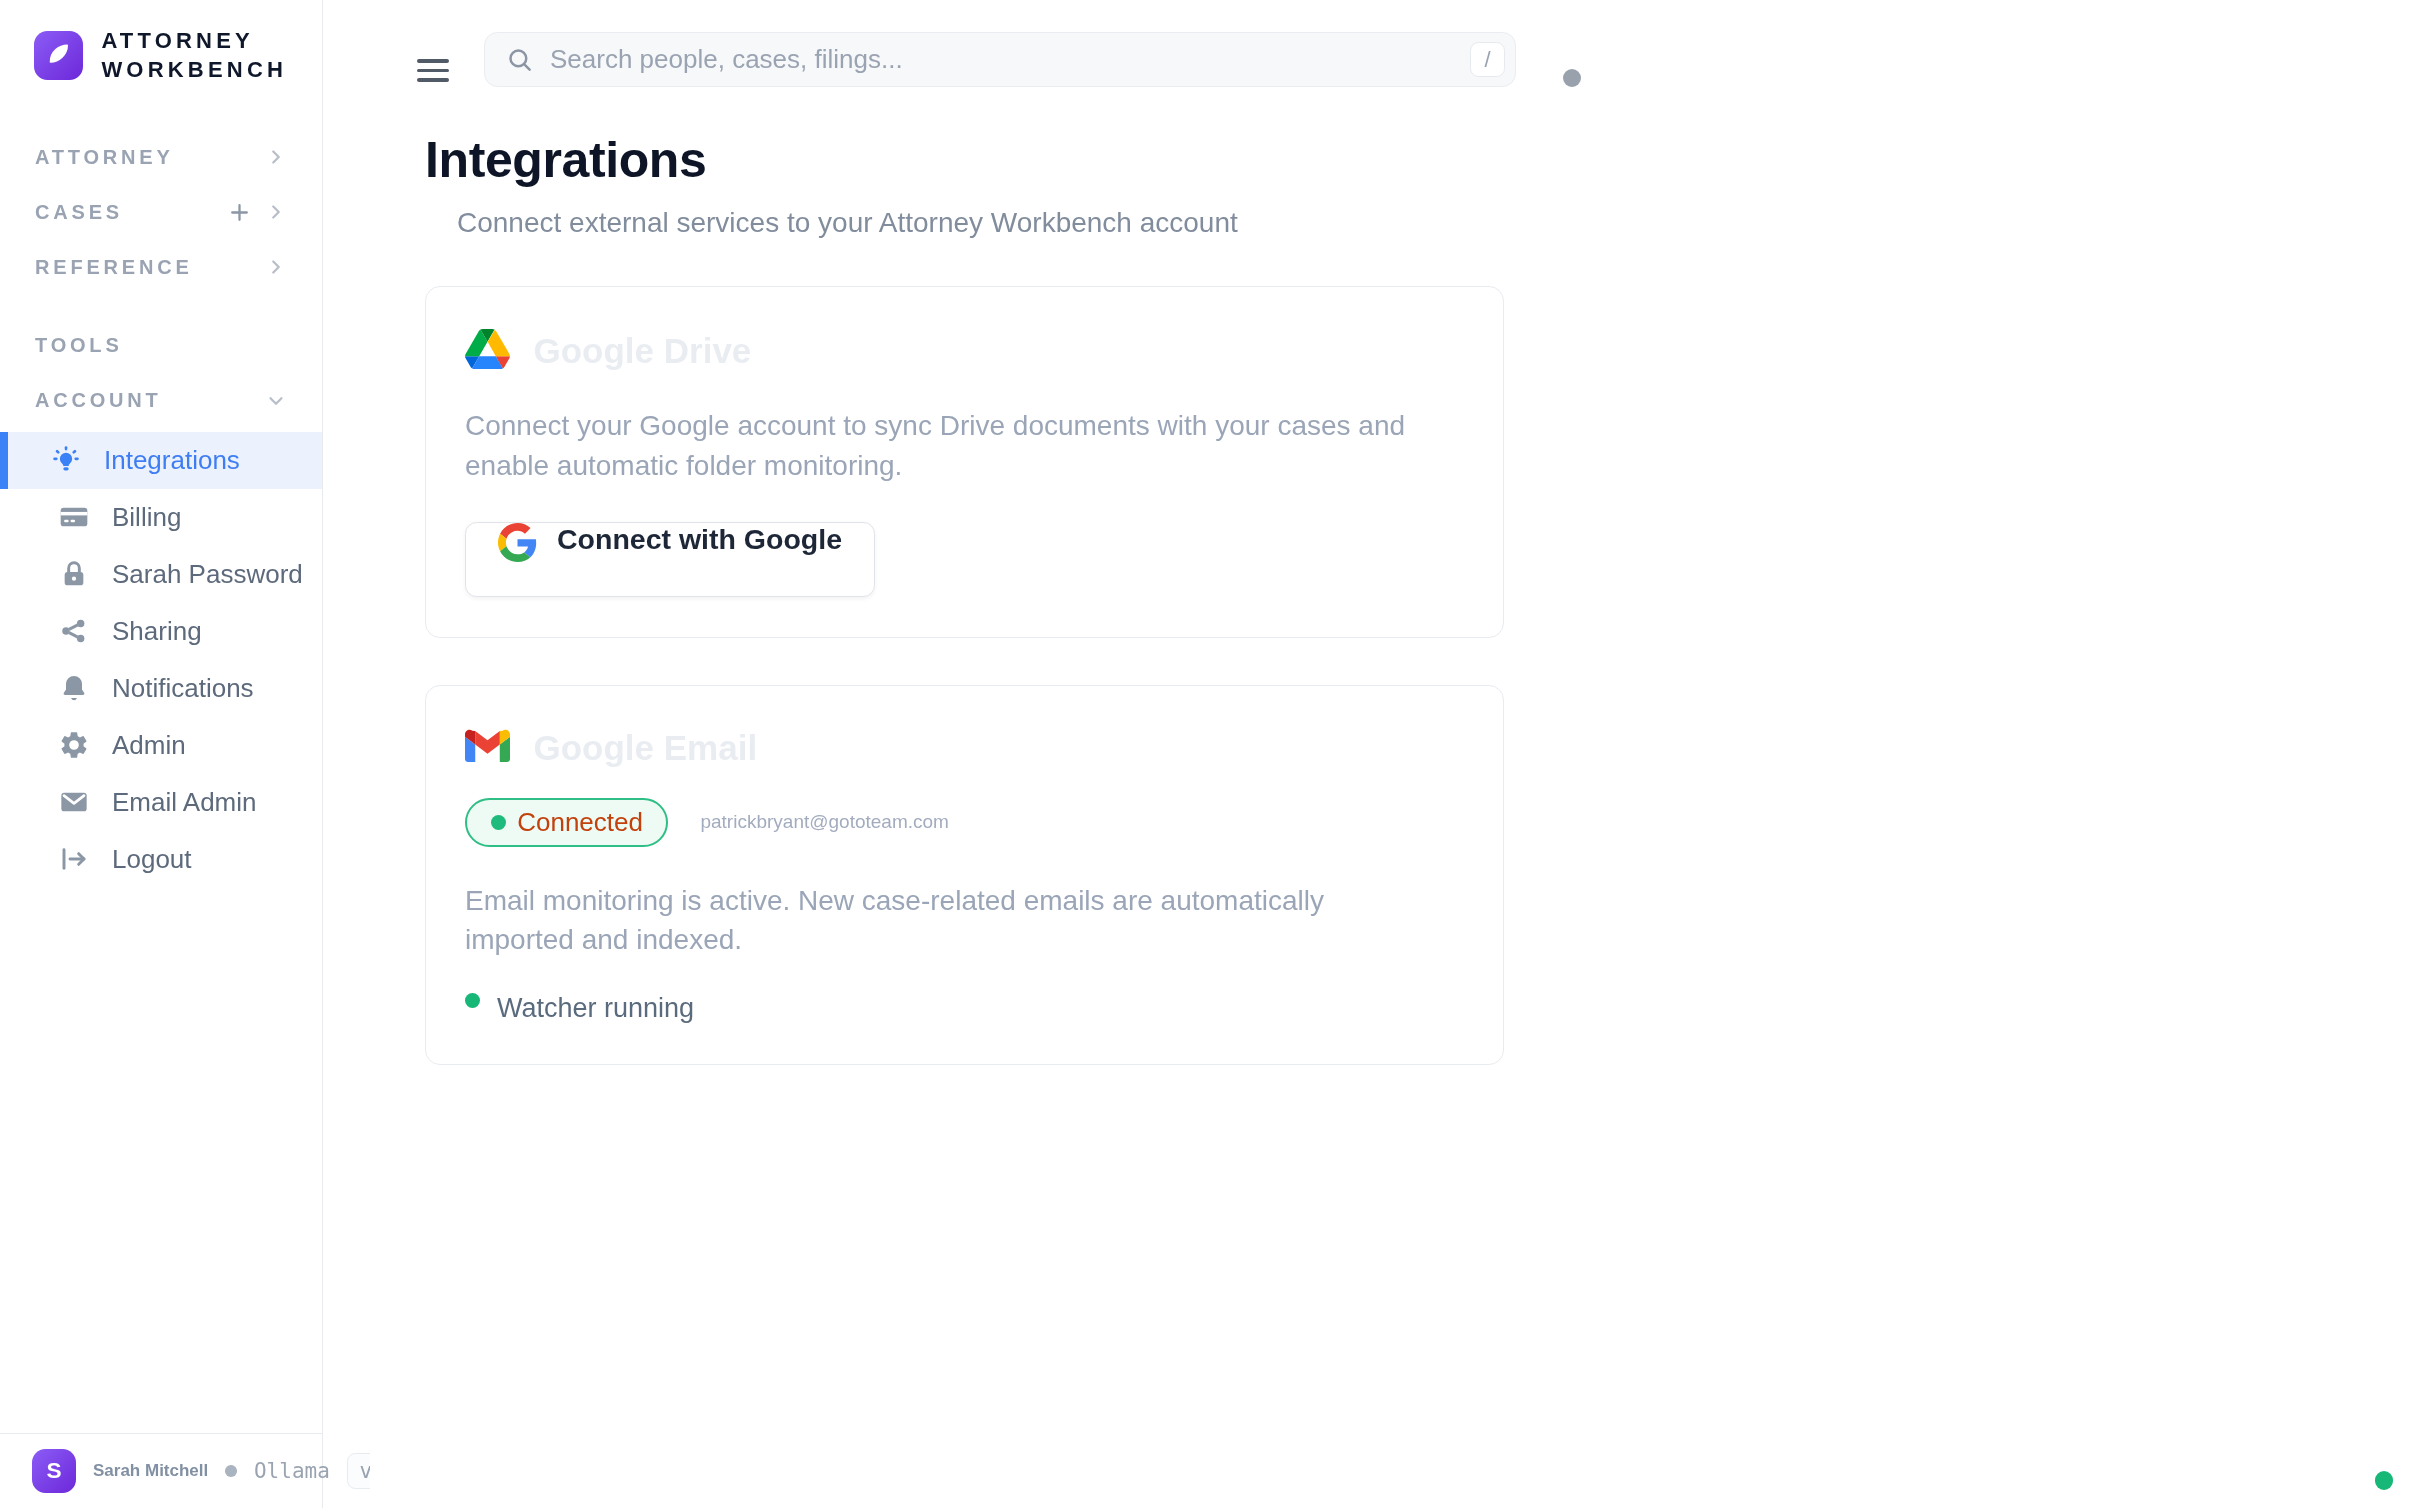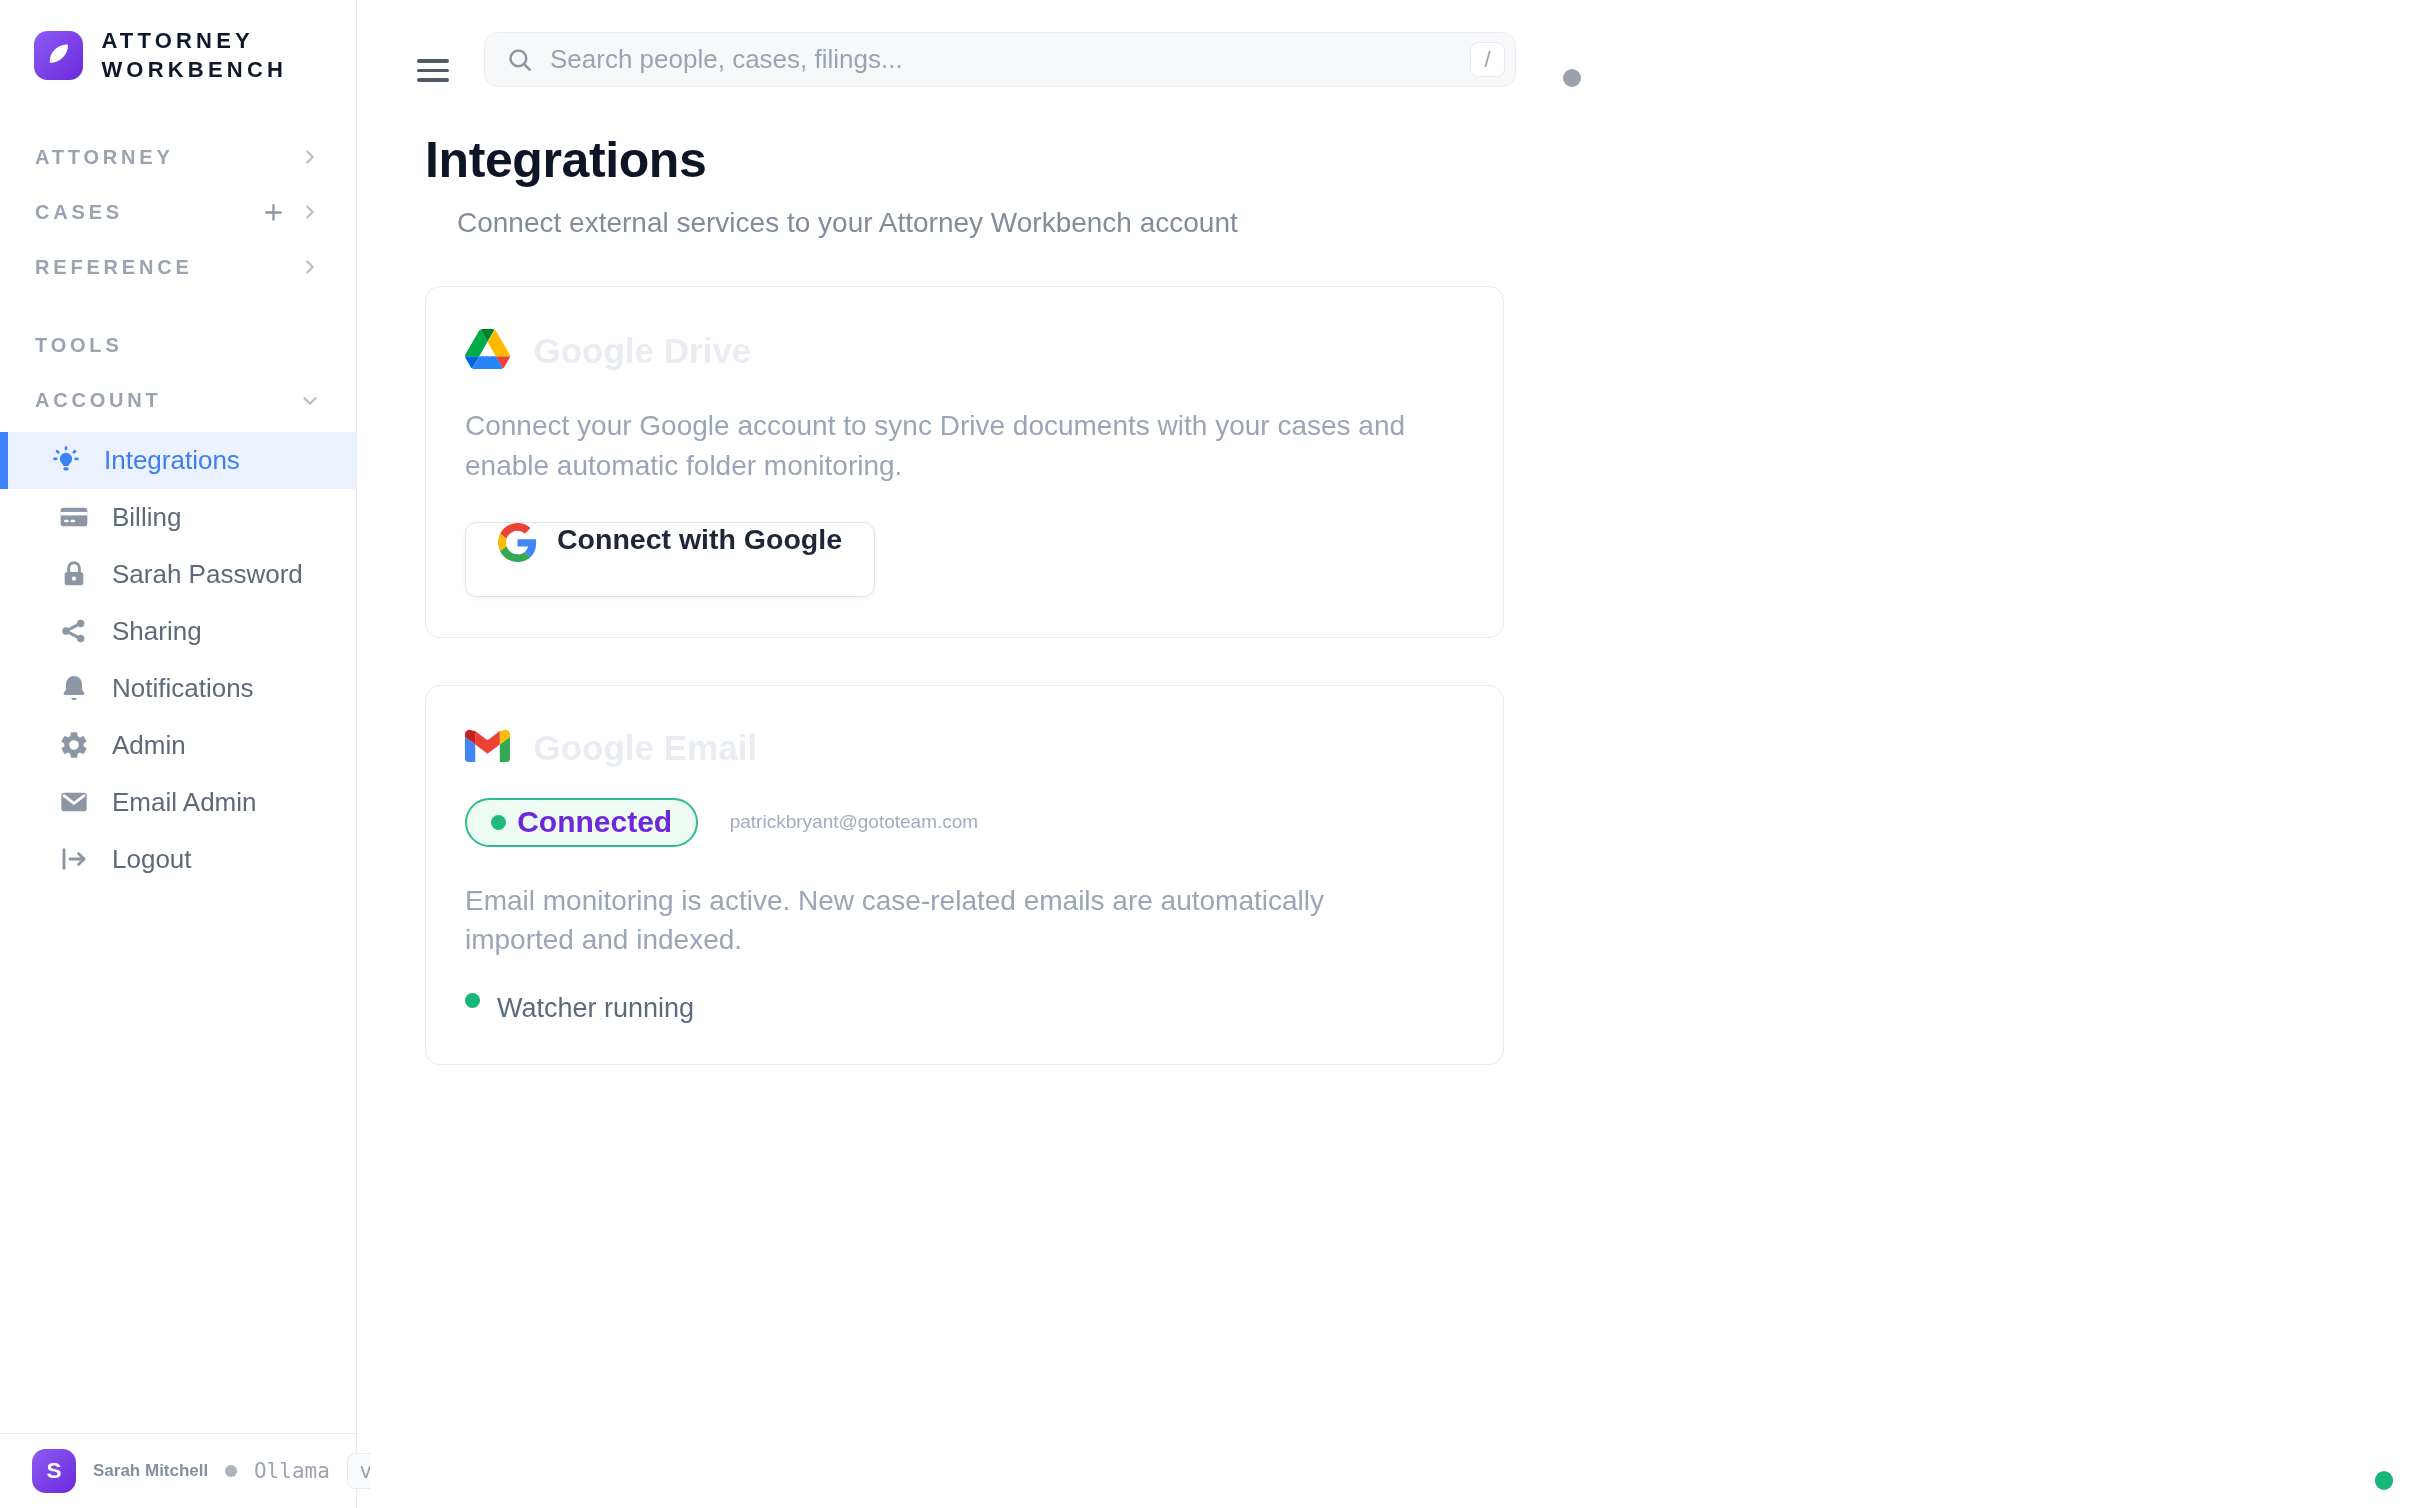--- a/index.html
+++ b/index.html
@@ -6,21 +6,21 @@
   html,body { width:2413px; height:1508px; }
   body {
     font-family:"Liberation Sans", sans-serif;
     background:#ffffff; color:#0d1526;
     overflow:hidden; position:relative;
   }
   .mono { font-family:"DejaVu Sans Mono", monospace; }
 
   
   .sidebar {
-    position:absolute; left:0; top:0; bottom:0; width:357px;
+    position:absolute; left:0; top:0; bottom:0; width:323px;
     background:#ffffff; border-right:1.7px solid #e8eaee;
     display:flex; flex-direction:column;
   }
   .logo-row { display:flex; align-items:center; gap:18.4px; padding:27px 34px 23.5px 34px; }
   .logo-mark {
     width:49px; height:49px; border-radius:13.4px; flex:0 0 auto;
     background:linear-gradient(135deg,#8b5cf6 0%,#6d28d9 100%);
     display:flex; align-items:center; justify-content:center;
   }
   .logo-text { font-size:22px; font-weight:800; letter-spacing:4.2px; line-height:1.3; color:#0f172a; }
@@ -112,21 +112,21 @@
     font-family:"Liberation Sans", sans-serif;
   }
 
   .status-row { margin-top:30px; display:flex; align-items:center; }
   .connected-pill {
     display:inline-flex; align-items:center; gap:11.7px;
     height:49px; padding:0 23.5px; border-radius:25px;
     background:#eefbf4; border:2.5px solid #2fbe85;
   }
   .pill-dot { width:15px; height:15px; border-radius:50%; background:#1fbb7d; }
-  .pill-label { font-size:30px; font-weight:700; color:#6d28d9; }
+  .pill-label { font-size:26px; font-weight:400; color:#c2410c; }
   .status-email { margin-left:32px; font-size:19px; color:#a3acbf; }
 
   .watcher-row { margin-top:34px; display:flex; gap:17px; }
   .watcher-dot { width:15px; height:15px; border-radius:50%; background:#17b877; }
   .watcher-label { font-size:27px; color:#5a6b7e; }
 
   .corner-dot {
     position:absolute; right:20px; bottom:18.4px;
     width:18.4px; height:18.4px; border-radius:50%; background:#17b877;
   }

